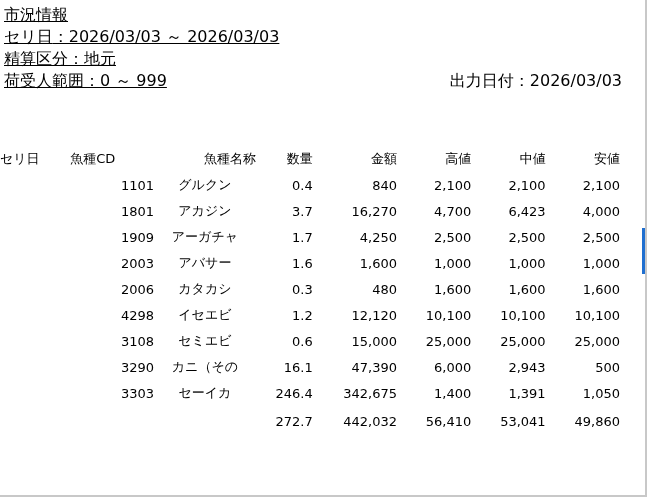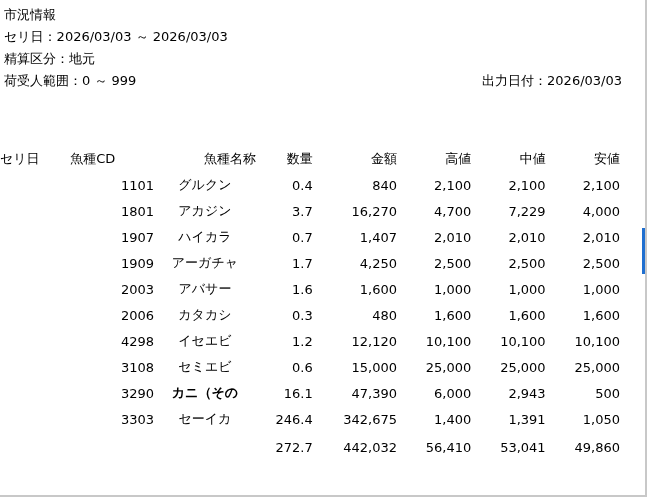--- a/index.html
+++ b/index.html
@@ -29,21 +29,22 @@
   .header-block {
     position: absolute;
     left: 4px;
     top: 4px;
     width: 636px;
   }
   .hline {
     height: 22px;
     line-height: 22px;
     white-space: nowrap;
-    font-size: 13px;
+    font-size: 16px;
+    text-decoration: underline;
   }
   .hline .right {
     float: right;
     margin-right: 18px;
   }
   table.grid {
     position: absolute;
     left: 0px;
     top: 146px;
     width: 620px;
@@ -73,21 +74,20 @@
 
   tr.total td {
     padding-top: 2px;
   }
   .name-clip {
     display: inline-block;
     max-width: 98px;
     overflow: hidden;
     white-space: nowrap;
     vertical-align: bottom;
-    font-weight: bold;
   }
   .scroll-mark {
     position: absolute;
     right: 0px;
     top: 228px;
     width: 3px;
     height: 46px;
     background: #1f6fd0;
   }
 </style>
@@ -136,32 +136,22 @@
         <td class="v-num">2,100</td>
         <td class="v-num">2,100</td>
       </tr>
       <tr>
         <td class="v-seri"></td>
         <td class="v-cd">1801</td>
         <td class="v-name">アカジン</td>
         <td class="v-num">3.7</td>
         <td class="v-num">16,270</td>
         <td class="v-num">4,700</td>
-        <td class="v-num">7,229</td>
+        <td class="v-num">6,423</td>
         <td class="v-num">4,000</td>
-      </tr>
-      <tr>
-        <td class="v-seri"></td>
-        <td class="v-cd">1907</td>
-        <td class="v-name">ハイカラ</td>
-        <td class="v-num">0.7</td>
-        <td class="v-num">1,407</td>
-        <td class="v-num">2,010</td>
-        <td class="v-num">2,010</td>
-        <td class="v-num">2,010</td>
       </tr>
       <tr>
         <td class="v-seri"></td>
         <td class="v-cd">1909</td>
         <td class="v-name">アーガチャ</td>
         <td class="v-num">1.7</td>
         <td class="v-num">4,250</td>
         <td class="v-num">2,500</td>
         <td class="v-num">2,500</td>
         <td class="v-num">2,500</td>

